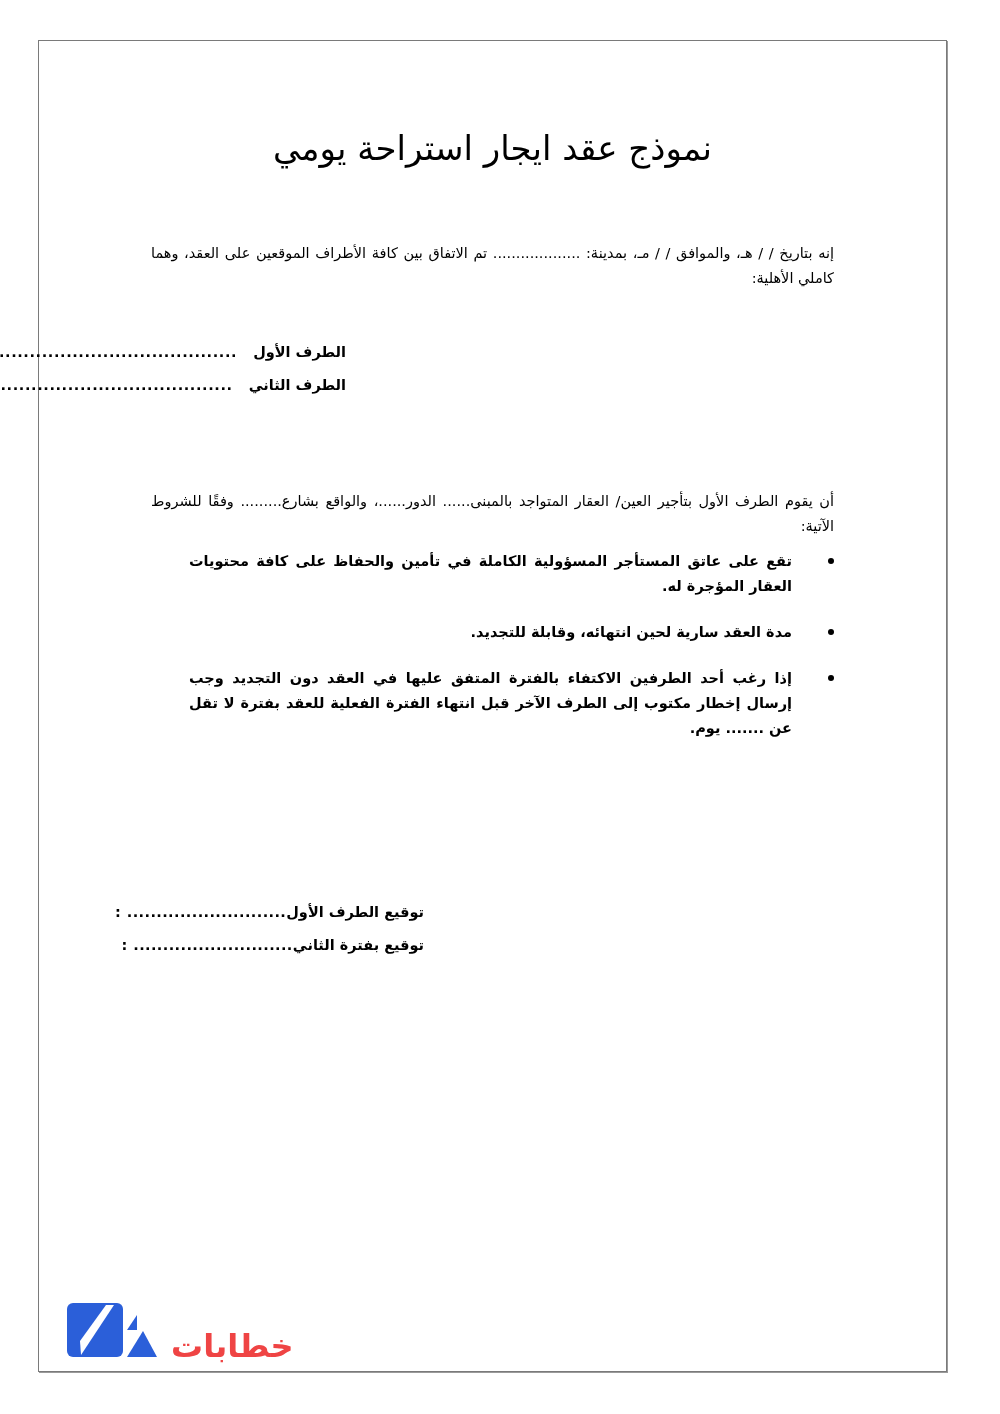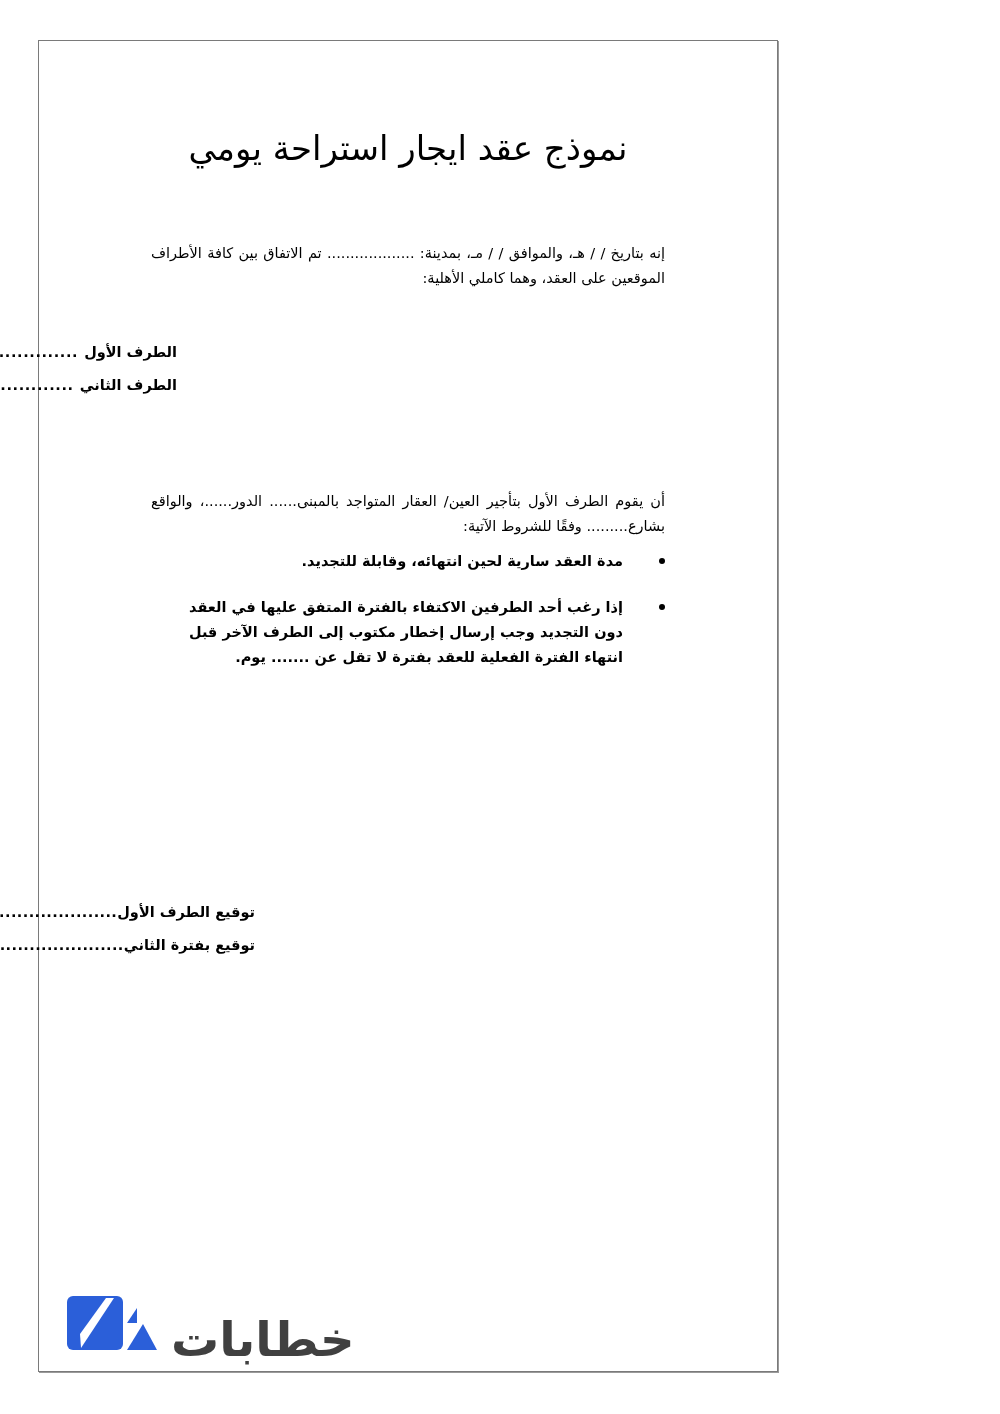--- a/index.html
+++ b/index.html
@@ -15,21 +15,21 @@
     font-family: "DejaVu Sans", "Liberation Sans", sans-serif;
     color: #000000;
     overflow: hidden;
   }
 
   
   #page-sheet {
     position: absolute;
     left: 38px;
     top: 40px;
-    width: 740px;
+    width: 909px;
     height: 1332px;
     background: #ffffff;
     border: 1px solid #7a7a7a;
     box-shadow: 1px 1px 0 0 #9a9a9a;
     box-sizing: border-box;
   }
 
   .doc-body {
     position: absolute;
     left: 0;
@@ -85,21 +85,21 @@
     flex-direction: row;
     justify-content: flex-start;
     align-items: baseline;
     font-size: 14.5px;
     font-weight: bold;
     line-height: 2.25;
     padding-right: 488px;
     white-space: nowrap;
   }
   .party-label {
-    margin-left: 6px;
+    margin-left: 16px;
   }
   .party-dots {
     letter-spacing: 0.6px;
   }
 
   
   #clause-intro {
     top: 448px;
     right: 112px;
     left: 112px;
@@ -172,23 +172,23 @@
     align-items: center;
     gap: 14px;
     direction: rtl;
   }
   .logo-mark {
     width: 92px;
     height: 66px;
     display: block;
   }
   .logo-wordmark {
-    font-size: 48px;
-    font-weight: bold;
-    color: #404040;
+    font-size: 32px;
+    font-weight: bold;
+    color: #ef4444;
     letter-spacing: 1px;
     line-height: 1;
     direction: rtl;
     white-space: nowrap;
     margin-top: 32px;
   }
 </style>
 </head>
 <body>
 
@@ -206,20 +206,24 @@
       </div>
       <div class="party-row">
         <span class="party-label">الطرف الثاني</span>
         <span class="party-dots">........................................</span>
       </div>
     </div>
 
     <div class="para" id="clause-intro">أن يقوم الطرف الأول بتأجير العين/ العقار المتواجد بالمبنى...... الدور......، والواقع بشارع......... وفقًا للشروط الآتية:</div>
 
     <ul id="terms-list">
+      <li>
+        <span class="bullet-dot"></span>
+        <span>تقع على عاتق المستأجر المسؤولية الكاملة في تأمين والحفاظ على كافة محتويات العقار المؤجرة له.</span>
+      </li>
       <li>
         <span class="bullet-dot"></span>
         <span>مدة العقد سارية لحين انتهائه، وقابلة للتجديد.</span>
       </li>
       <li>
         <span class="bullet-dot"></span>
         <span>إذا رغب أحد الطرفين الاكتفاء بالفترة المتفق عليها في العقد دون التجديد وجب إرسال إخطار مكتوب إلى الطرف الآخر قبل انتهاء الفترة الفعلية للعقد بفترة لا تقل عن ....... يوم.</span>
       </li>
     </ul>
 

